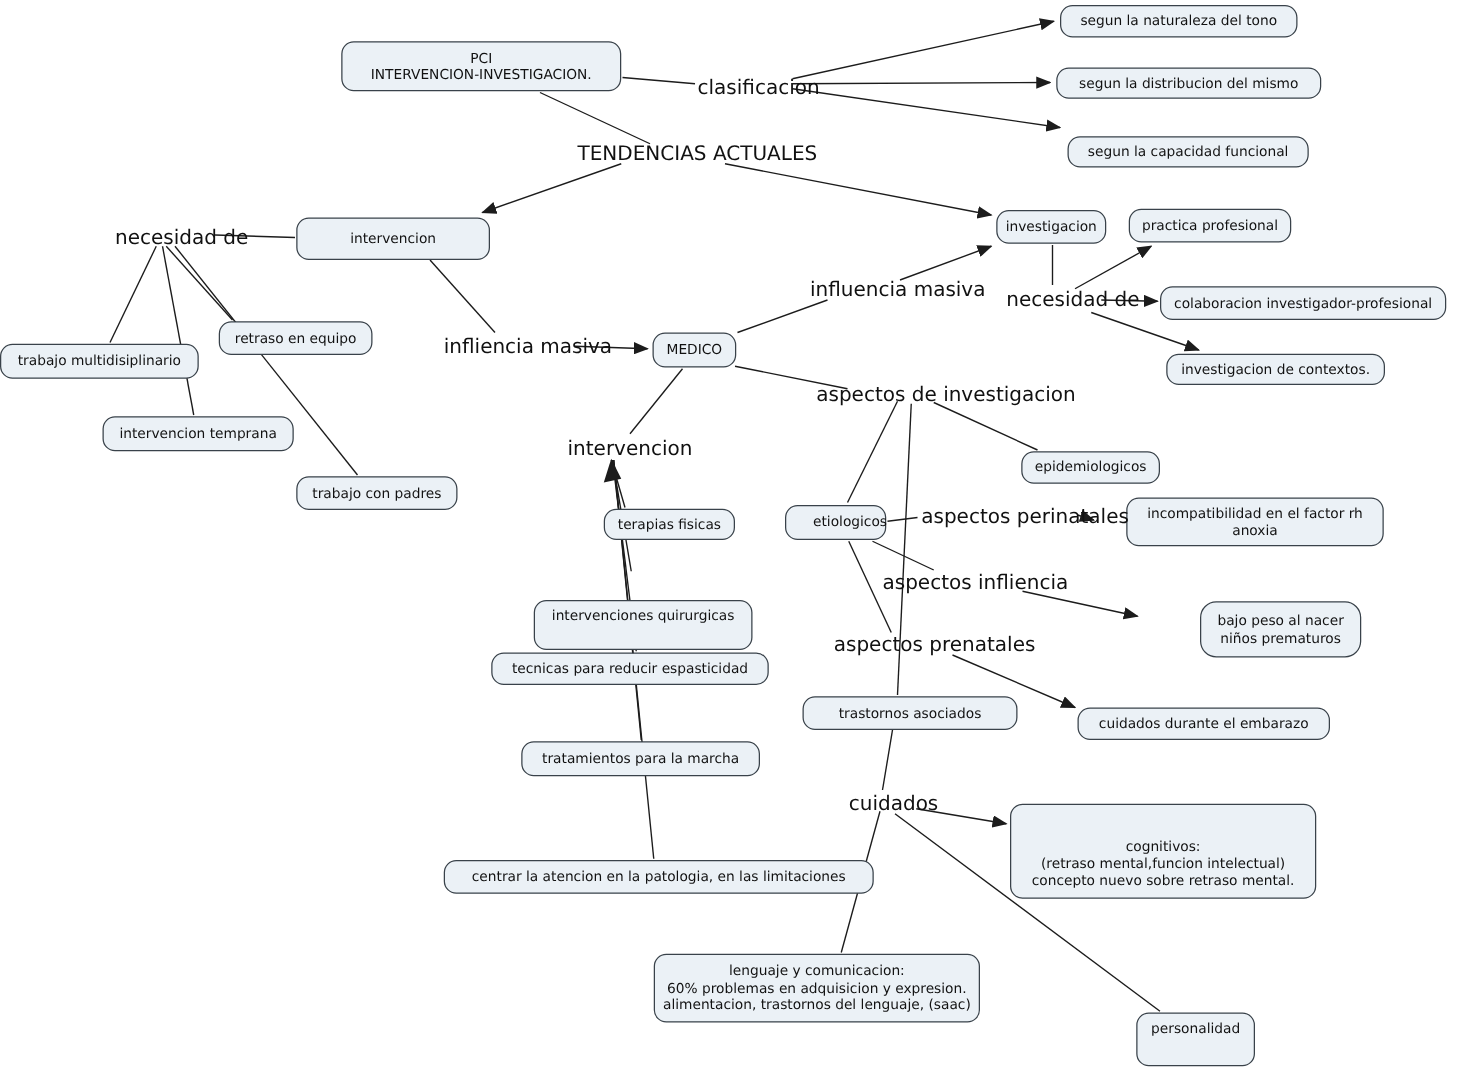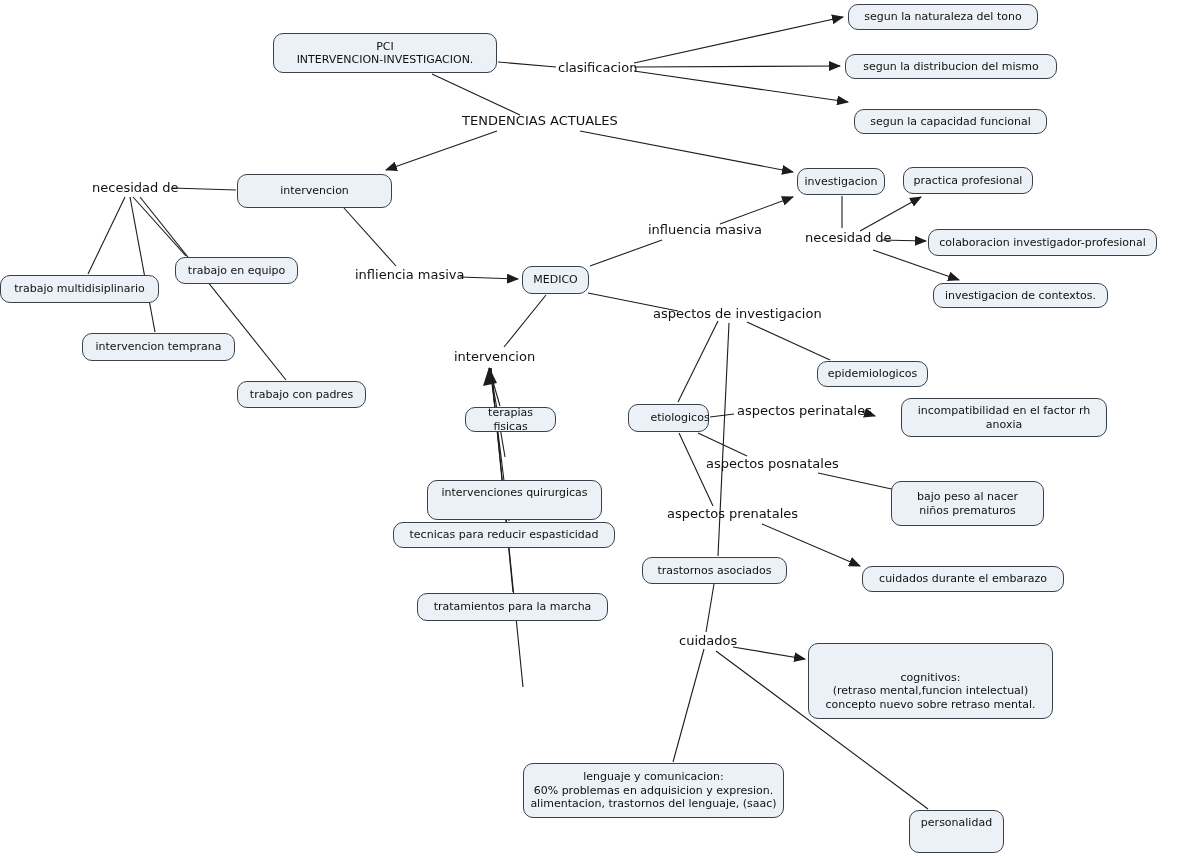--- a/index.html
+++ b/index.html
@@ -11,21 +11,21 @@
   svg.edges{position:absolute;left:0;top:0;width:1179px;height:856px;}
   .node{
     position:absolute;background:#ebf1f6;border:1.4px solid #39424a;border-radius:10px;
     display:flex;align-items:center;justify-content:center;text-align:center;
     font-size:11px;line-height:1.22;white-space:pre-line;box-sizing:border-box;
     padding:2px 5px;
   }
   .node.top{align-items:flex-start;padding-top:5px;}
   .node.bottom{align-items:flex-end;padding-bottom:7px;}
   .label{
-    position:absolute;font-size:13px;line-height:1.1;white-space:nowrap;
+    position:absolute;font-size:16px;line-height:1.1;white-space:nowrap;
   }
 </style>
 </head>
 <body>
 
 <div class="canvas">
 
   <svg class="edges" viewBox="0 0 1179 856" xmlns="http://www.w3.org/2000/svg">
     <defs>
       <marker id="ah" markerWidth="11" markerHeight="9" refX="10" refY="4.5" orient="auto">
@@ -88,54 +88,55 @@
     </g>
   </svg>
 
   <div class="node" style="left:273px;top:33px;width:224px;height:40px;">PCI
 INTERVENCION-INVESTIGACION.</div>
   <div class="node" style="left:848px;top:4px;width:190px;height:26px;">segun la naturaleza del tono</div>
   <div class="node" style="left:845px;top:54px;width:212px;height:25px;">segun la distribucion del mismo</div>
   <div class="node" style="left:854px;top:109px;width:193px;height:25px;">segun la capacidad funcional</div>
   <div class="node" style="left:237px;top:174px;width:155px;height:34px;">intervencion</div>
   <div class="node" style="left:0px;top:275px;width:159px;height:28px;">trabajo multidisiplinario</div>
-  <div class="node" style="left:175px;top:257px;width:123px;height:27px;">trabajo en equipo</div>
+  <div class="node" style="left:175px;top:257px;width:123px;height:27px;">retraso en equipo</div>
   <div class="node" style="left:82px;top:333px;width:153px;height:28px;">intervencion temprana</div>
   <div class="node" style="left:237px;top:381px;width:129px;height:27px;">trabajo con padres</div>
   <div class="node" style="left:522px;top:266px;width:67px;height:28px;">MEDICO</div>
   <div class="node" style="left:797px;top:168px;width:88px;height:27px;text-align:right;">investigacion</div>
   <div class="node" style="left:903px;top:167px;width:130px;height:27px;">practica profesional</div>
   <div class="node" style="left:928px;top:229px;width:229px;height:27px;">colaboracion investigador-profesional</div>
   <div class="node" style="left:933px;top:283px;width:175px;height:25px;">investigacion de contextos.</div>
   <div class="node" style="left:817px;top:361px;width:111px;height:26px;">epidemiologicos</div>
   <div class="node" style="left:628px;top:404px;width:81px;height:28px;padding-left:28px;">etiologicos</div>
   <div class="node" style="left:877px;top:398px;width:206px;height:39px;margin-left:24px;">incompatibilidad en el factor rh
 anoxia</div>
-  <div class="node" style="left:465px;top:407px;width:91px;height:25px;">terapias fisicas</div>
+  <div class="node" style="left:483px;top:407px;width:105px;height:25px;">terapias fisicas</div>
   <div class="node top" style="left:427px;top:458px;width:175px;height:40px;margin-top:22px;">intervenciones quirurgicas</div>
-  <div class="node" style="left:891px;top:481px;width:153px;height:45px;">bajo peso al nacer
+  <div class="node" style="left:960px;top:481px;width:129px;height:45px;border-radius:13px;">bajo peso al nacer
 niños prematuros</div>
   <div class="node" style="left:393px;top:522px;width:222px;height:26px;">tecnicas para reducir espasticidad</div>
-  <div class="node" style="left:642px;top:557px;width:145px;height:27px;">trastornos asociados</div>
+  <div class="node" style="left:642px;top:557px;width:172px;height:27px;">trastornos asociados</div>
   <div class="node" style="left:862px;top:566px;width:202px;height:26px;">cuidados durante el embarazo</div>
   <div class="node" style="left:417px;top:593px;width:191px;height:28px;">tratamientos para la marcha</div>
   <div class="node bottom" style="left:808px;top:643px;width:245px;height:76px;">cognitivos:
 (retraso mental,funcion intelectual)
 concepto nuevo sobre retraso mental.</div>
+  <div class="node" style="left:355px;top:688px;width:344px;height:27px;">centrar la atencion en la patologia, en las limitaciones</div>
   <div class="node" style="left:523px;top:763px;width:261px;height:55px;">lenguaje y comunicacion:
 60% problemas en adquisicion y expresion.
 alimentacion, trastornos del lenguaje, (saac)</div>
   <div class="node top" style="left:909px;top:810px;width:95px;height:43px;">personalidad</div>
 
   <div class="label" style="left:558px;top:61px;">clasificacion</div>
   <div class="label" style="left:462px;top:114px;">TENDENCIAS ACTUALES</div>
   <div class="label" style="left:92px;top:181px;">necesidad de</div>
   <div class="label" style="left:355px;top:268px;">infliencia masiva</div>
   <div class="label" style="left:648px;top:223px;">influencia masiva</div>
   <div class="label" style="left:805px;top:231px;">necesidad de</div>
   <div class="label" style="left:653px;top:307px;">aspectos de investigacion</div>
   <div class="label" style="left:454px;top:350px;">intervencion</div>
   <div class="label" style="left:737px;top:404px;">aspectos perinatales</div>
-  <div class="label" style="left:706px;top:457px;">aspectos posnatales</div>
+  <div class="label" style="left:706px;top:457px;">aspectos infliencia</div>
   <div class="label" style="left:667px;top:507px;">aspectos prenatales</div>
   <div class="label" style="left:679px;top:634px;">cuidados</div>
 
 </div>
 
 </body></html>

